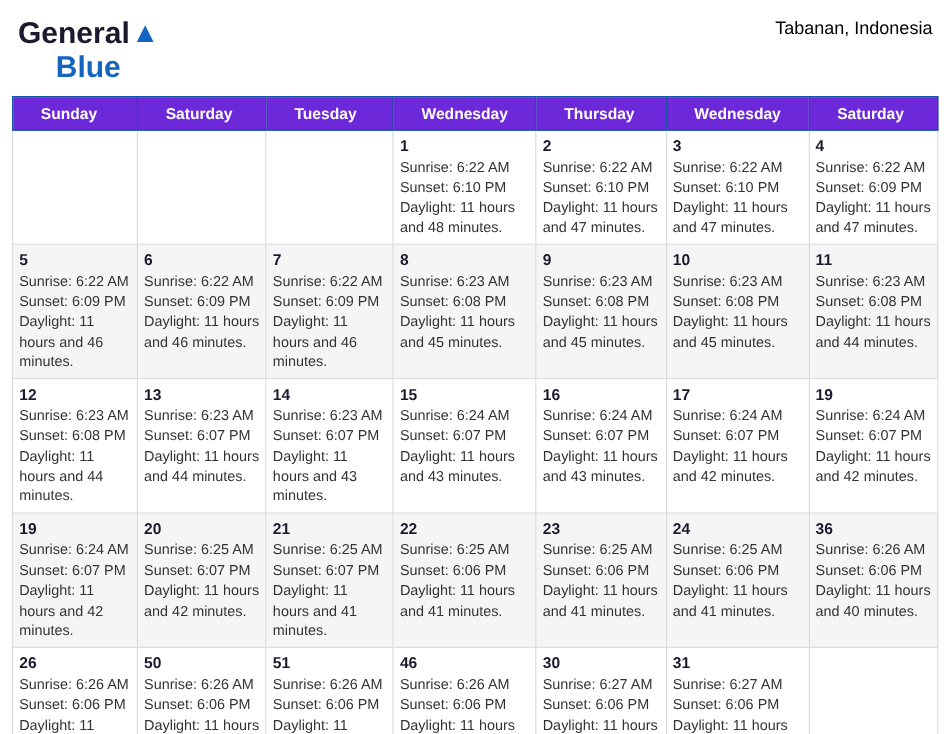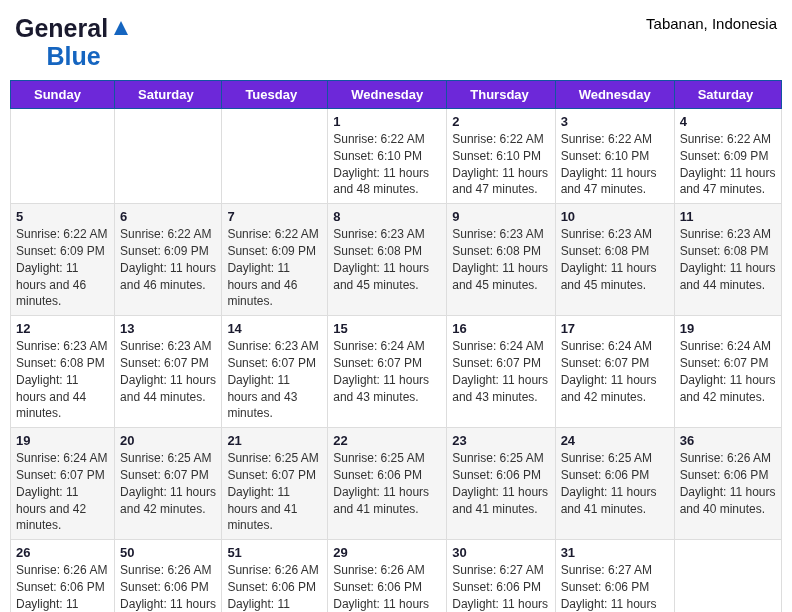--- a/index.html
+++ b/index.html
@@ -238,21 +238,21 @@
         </td>
         <td>
           <div class="day-number">50</div>
           <div class="day-info">Sunrise: 6:26 AM<br>Sunset: 6:06 PM<br>Daylight: 11 hours and 40 minutes.</div>
         </td>
         <td>
           <div class="day-number">51</div>
           <div class="day-info">Sunrise: 6:26 AM<br>Sunset: 6:06 PM<br>Daylight: 11 hours and 40 minutes.</div>
         </td>
         <td>
-          <div class="day-number">29</div>
+          <div class="day-number">46</div>
           <div class="day-info">Sunrise: 6:26 AM<br>Sunset: 6:06 PM<br>Daylight: 11 hours and 39 minutes.</div>
         </td>
         <td>
           <div class="day-number">30</div>
           <div class="day-info">Sunrise: 6:27 AM<br>Sunset: 6:06 PM<br>Daylight: 11 hours and 39 minutes.</div>
         </td>
         <td>
           <div class="day-number">31</div>
           <div class="day-info">Sunrise: 6:27 AM<br>Sunset: 6:06 PM<br>Daylight: 11 hours and 39 minutes.</div>
         </td>

